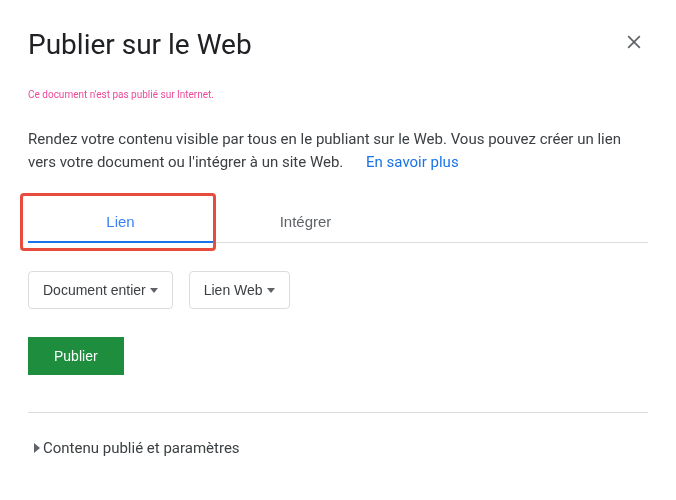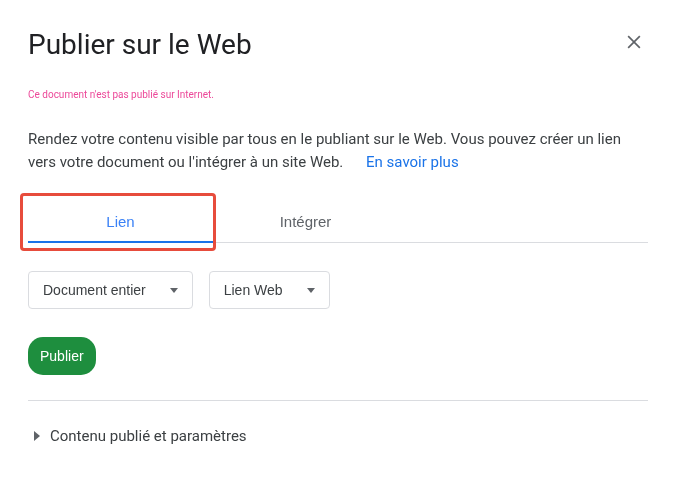--- a/index.html
+++ b/index.html
@@ -104,49 +104,49 @@
     .dropdown {
       display: flex;
       align-items: center;
       padding: 10px 14px;
       border: 1px solid #dadce0;
       border-radius: 4px;
       background: #fff;
       font-size: 14px;
       color: #3c4043;
       cursor: pointer;
-      gap: 24px;
+      gap: 4px;
     }
     .dropdown-caret {
       width: 0;
       height: 0;
       border-left: 4px solid transparent;
       border-right: 4px solid transparent;
       border-top: 5px solid #5f6368;
     }
     .publish-btn {
       background: #1e8e3e;
       color: #fff;
       border: none;
-      border-radius: 15px;
-      padding: 11px 12px;
+      border-radius: 0;
+      padding: 11px 26px;
       font-size: 14px;
       font-weight: 500;
       cursor: pointer;
-      margin-bottom: 25px;
+      margin-bottom: 37px;
     }
     .divider {
       border: none;
       border-top: 1px solid #dadce0;
       margin-bottom: 22px;
     }
     .expandable {
       display: flex;
       align-items: center;
-      gap: 10px;
+      gap: 3px;
       cursor: pointer;
       padding: 4px 0;
       background: none;
       border: none;
       font-size: 15px;
       color: #3c4043;
       font-family: inherit;
     }
     .expand-caret {
       width: 0;

